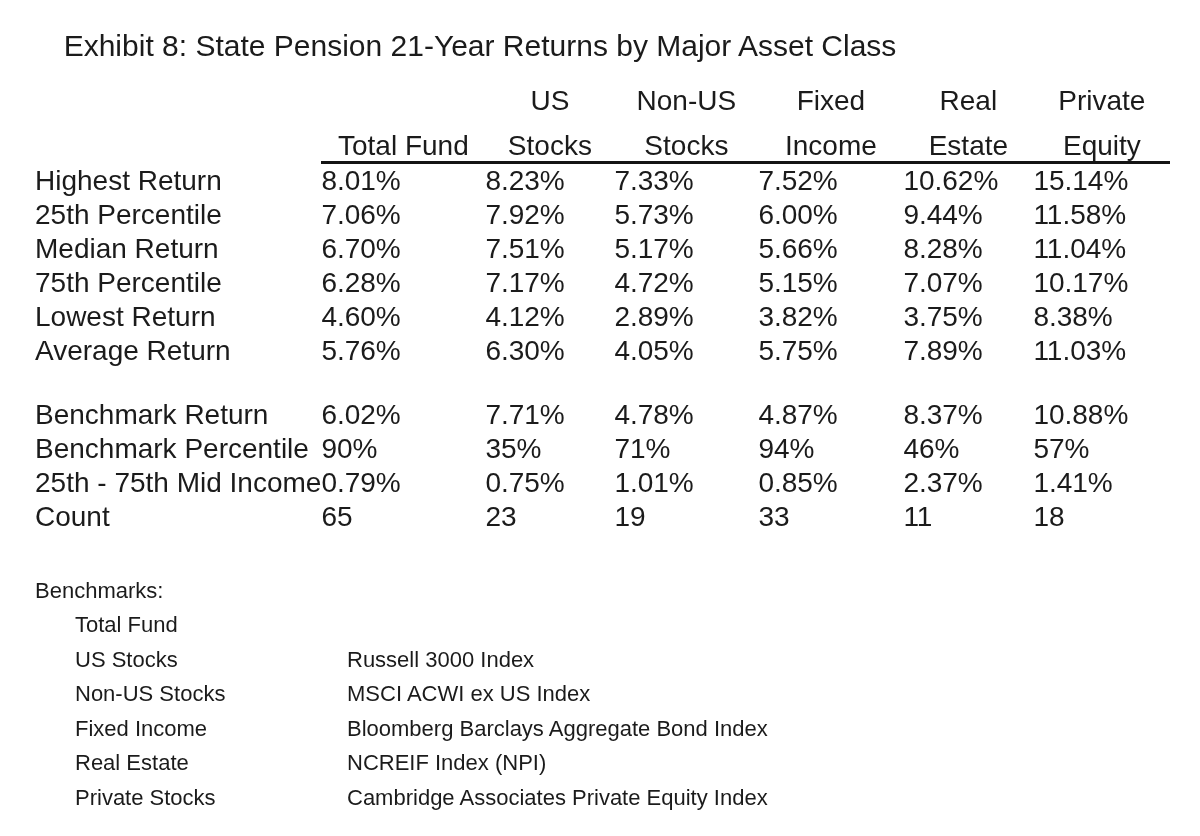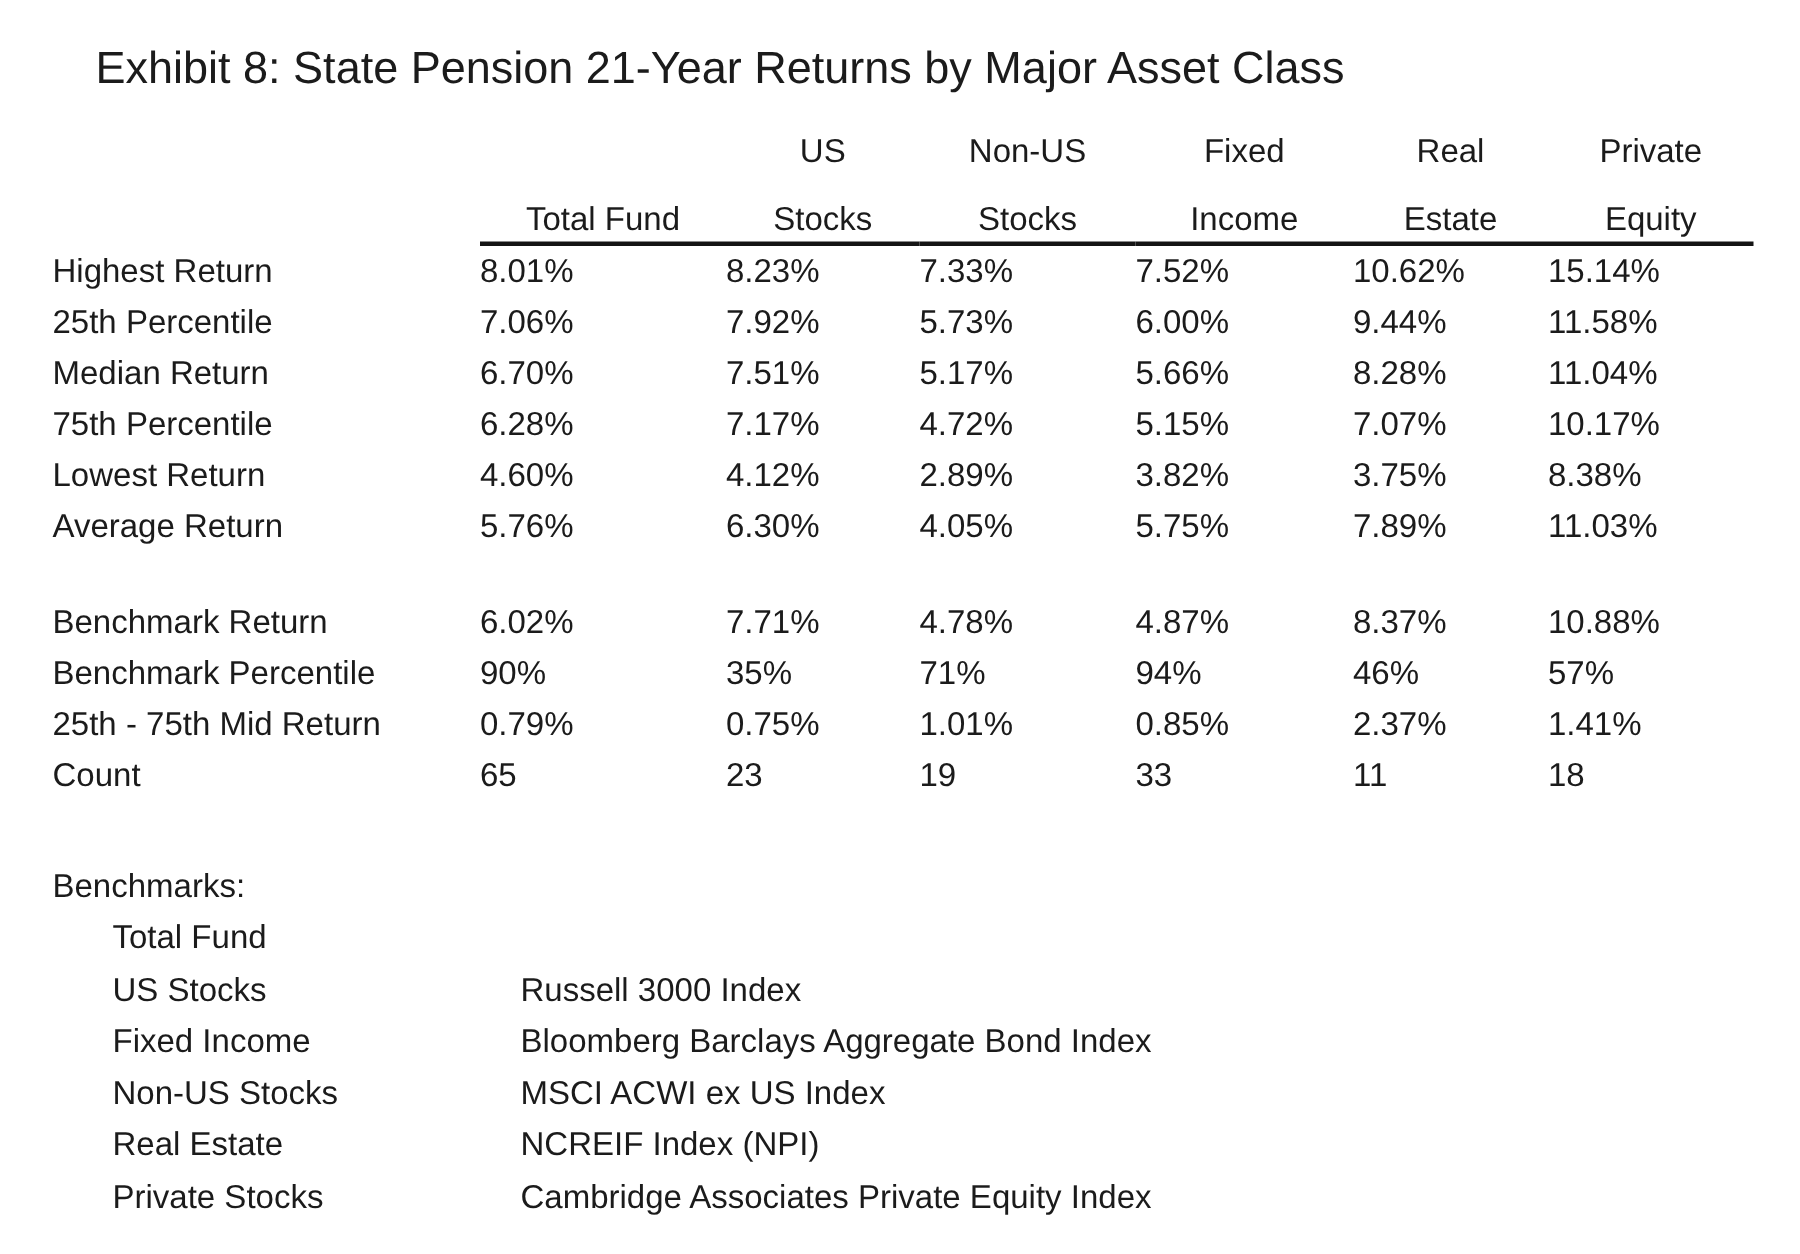--- a/index.html
+++ b/index.html
@@ -24,21 +24,21 @@
     font-size: 30px;
     font-weight: 400;
     text-align: center;
     line-height: 36px;
     white-space: nowrap;
   }
   table.returns {
     border-collapse: separate;
     border-spacing: 0;
     table-layout: fixed;
-    font-size: 22px;
+    font-size: 28px;
   }
   table.returns th, table.returns td {
     font-weight: 400;
     padding: 0;
     white-space: nowrap;
     overflow: visible;
   }
   col.c-label   { width: 285px; }
   col.c-tf      { width: 164px; }
   col.c-us      { width: 129px; }
@@ -185,21 +185,21 @@
       <tr class="datarow">
         <td class="lbl">Benchmark Percentile</td>
         <td class="num">90%</td>
         <td class="num">35%</td>
         <td class="num">71%</td>
         <td class="num">94%</td>
         <td class="num">46%</td>
         <td class="num">57%</td>
       </tr>
       <tr class="datarow">
-        <td class="lbl">25th - 75th Mid Return</td>
+        <td class="lbl">25th - 75th Mid Income</td>
         <td class="num">0.79%</td>
         <td class="num">0.75%</td>
         <td class="num">1.01%</td>
         <td class="num">0.85%</td>
         <td class="num">2.37%</td>
         <td class="num">1.41%</td>
       </tr>
       <tr class="datarow">
         <td class="lbl">Count</td>
         <td class="num">65</td>
@@ -215,28 +215,28 @@
   <div class="benchmarks">
     <div class="bm-heading">Benchmarks:</div>
     <div class="bm-row">
       <div class="bm-name">Total Fund</div>
     </div>
     <div class="bm-row">
       <div class="bm-name">US Stocks</div>
       <div class="bm-desc">Russell 3000 Index</div>
     </div>
     <div class="bm-row">
+      <div class="bm-name">Non-US Stocks</div>
+      <div class="bm-desc">MSCI ACWI ex US Index</div>
+    </div>
+    <div class="bm-row">
       <div class="bm-name">Fixed Income</div>
       <div class="bm-desc">Bloomberg Barclays Aggregate Bond Index</div>
     </div>
     <div class="bm-row">
-      <div class="bm-name">Non-US Stocks</div>
-      <div class="bm-desc">MSCI ACWI ex US Index</div>
-    </div>
-    <div class="bm-row">
       <div class="bm-name">Real Estate</div>
       <div class="bm-desc">NCREIF Index (NPI)</div>
     </div>
     <div class="bm-row">
       <div class="bm-name">Private Stocks</div>
       <div class="bm-desc">Cambridge Associates Private Equity Index</div>
     </div>
   </div>
 
 </div>

